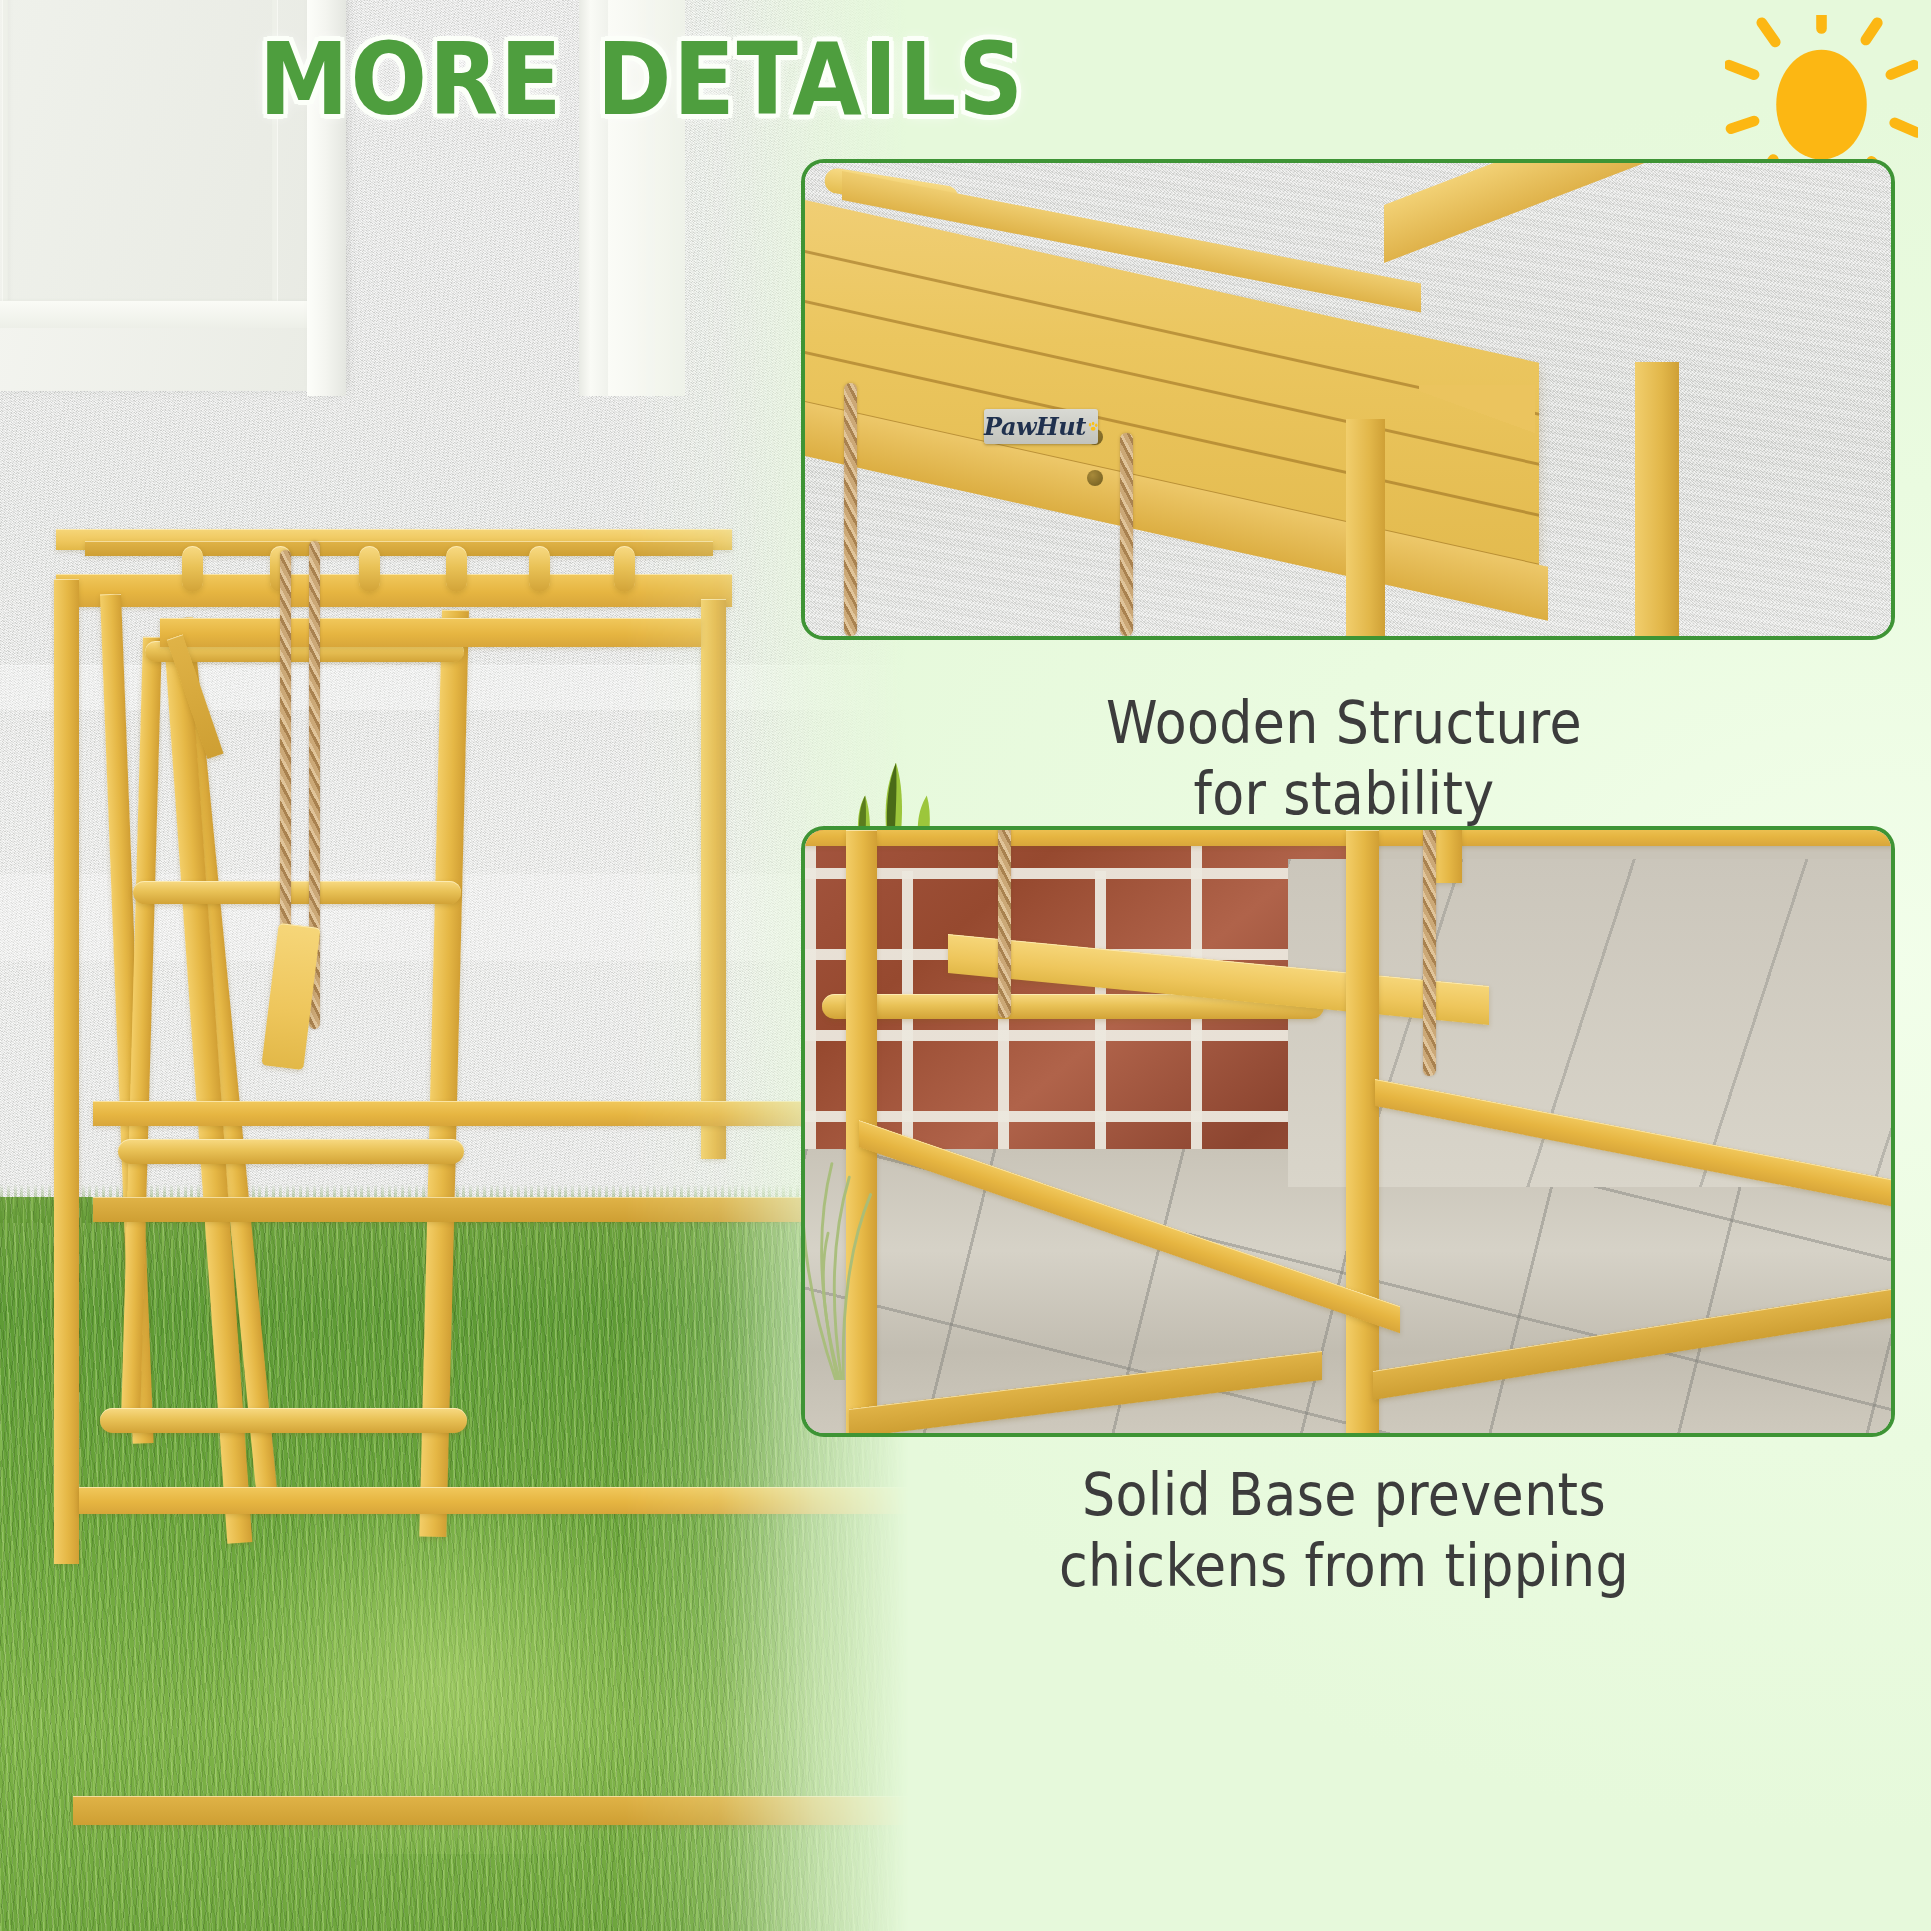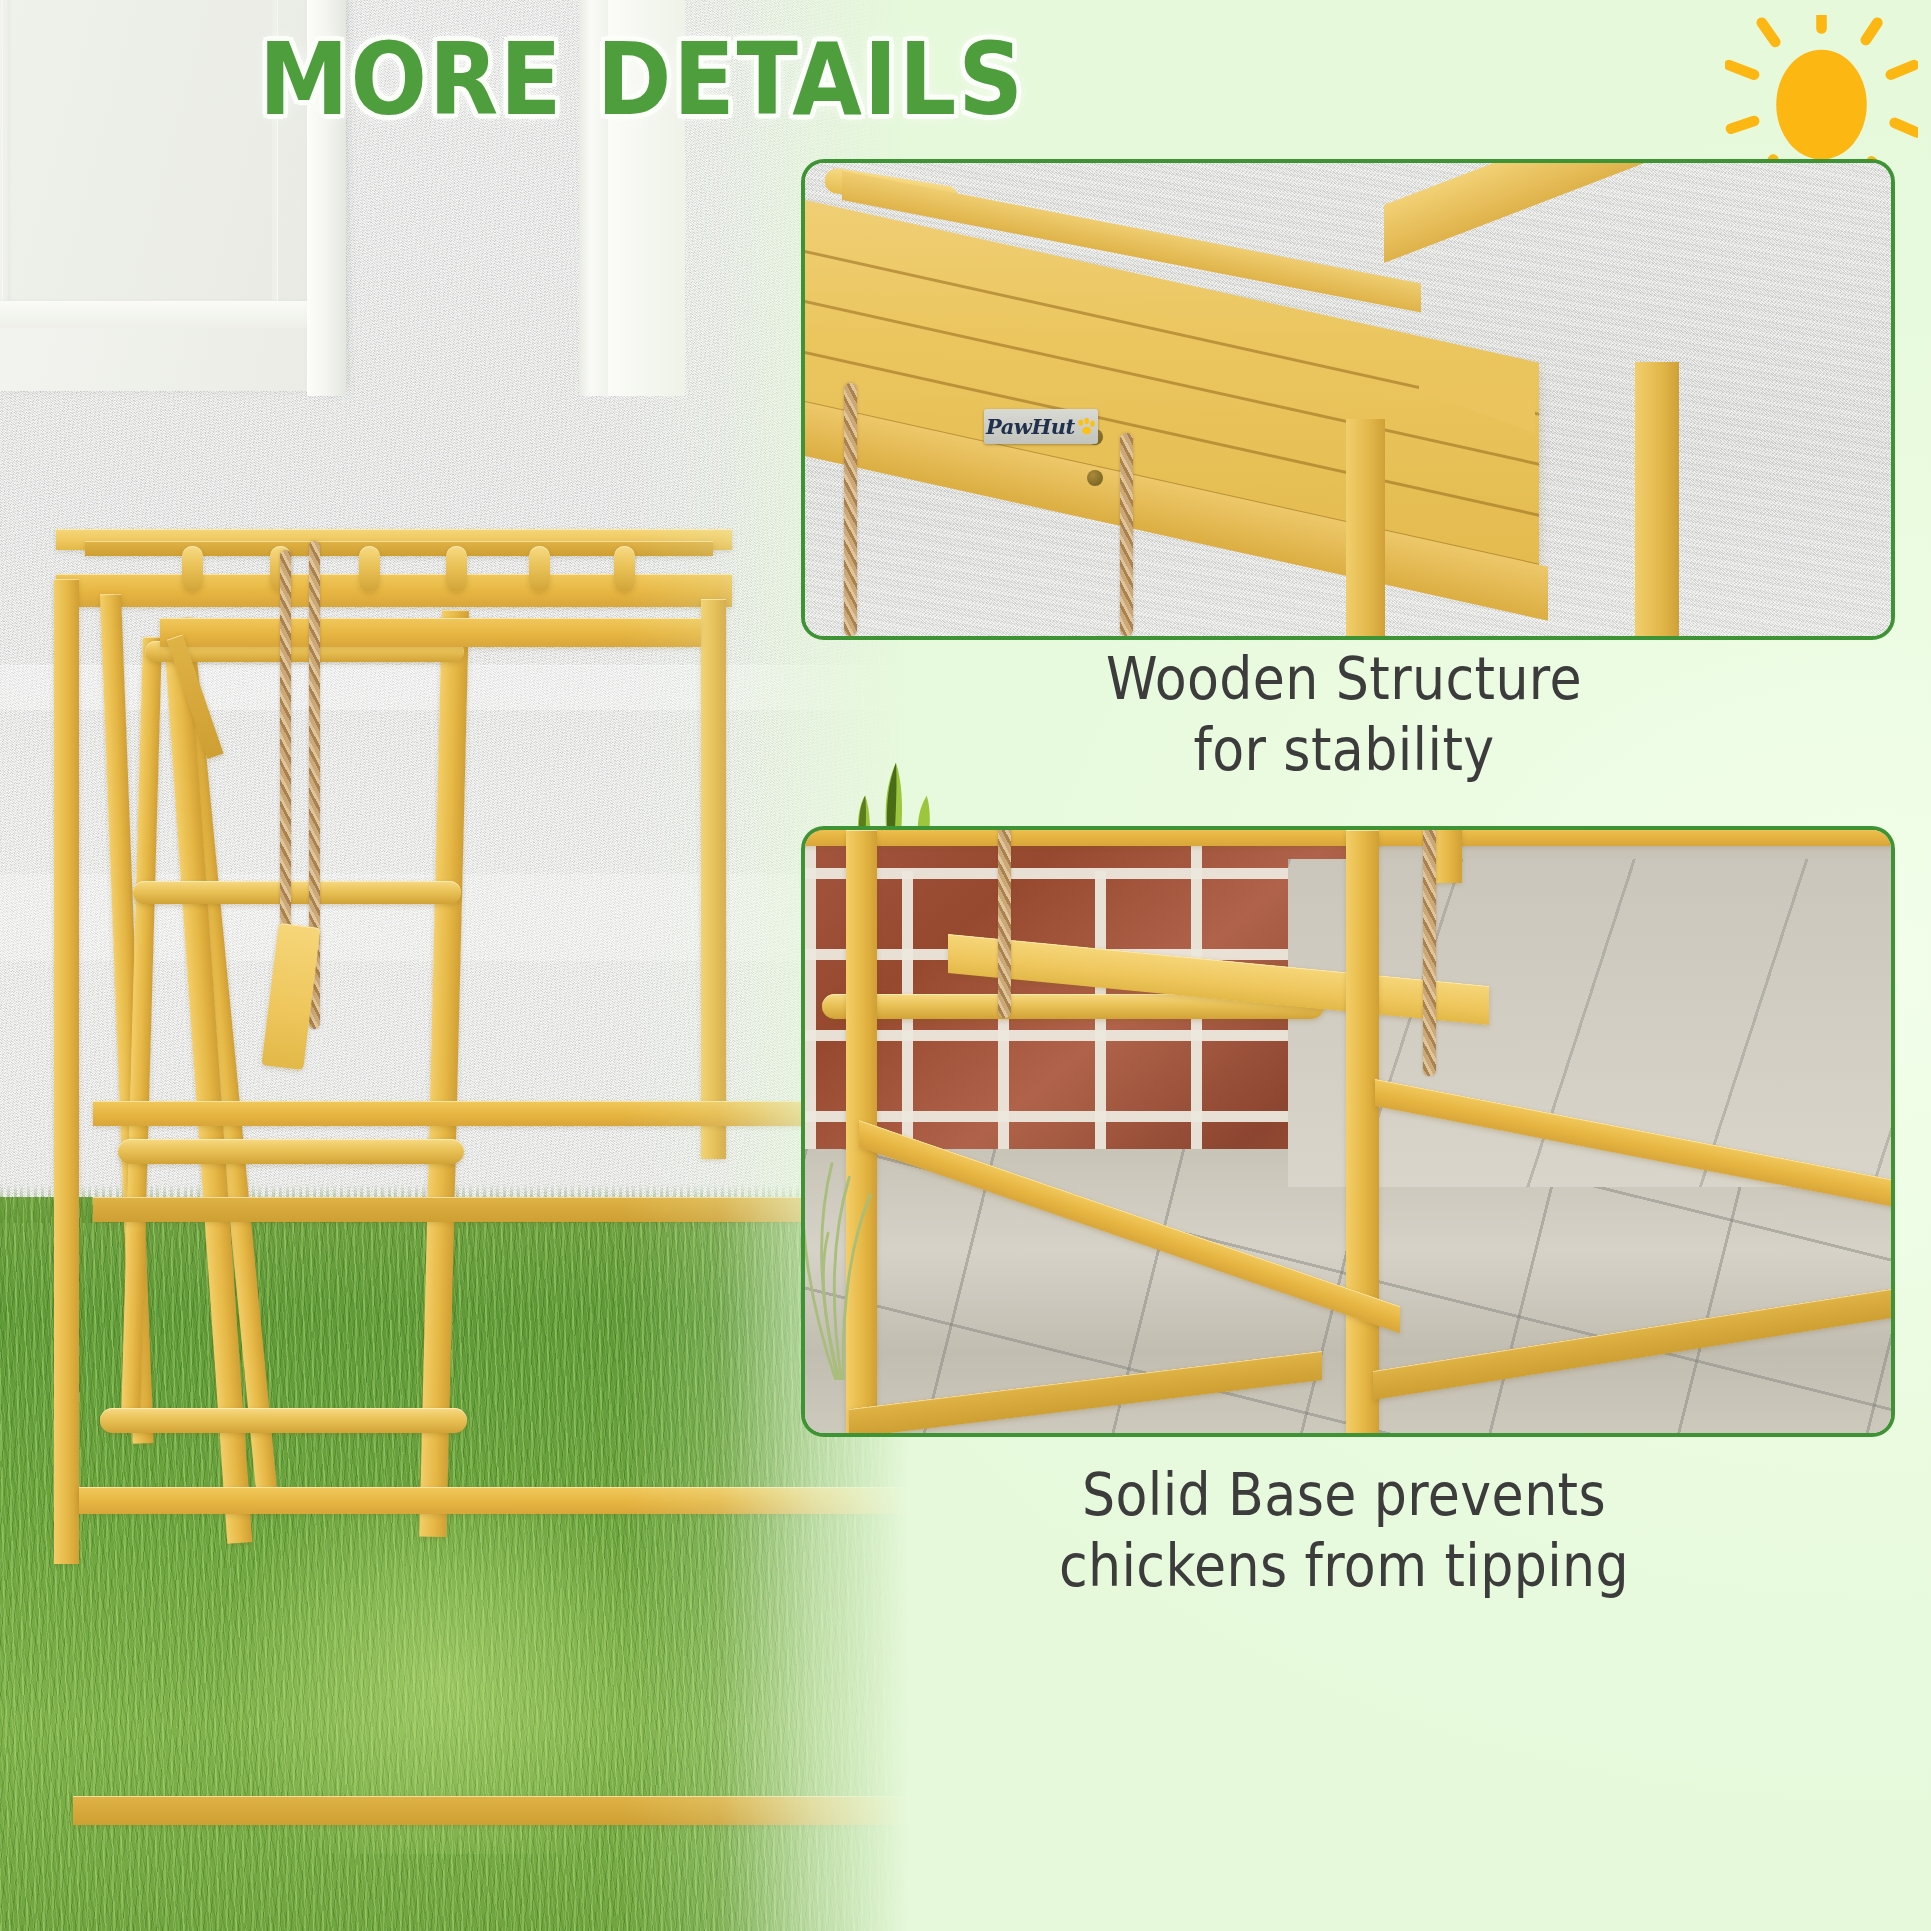--- a/index.html
+++ b/index.html
@@ -95,21 +95,21 @@
 
   
   .card{position:absolute;border:4.8px solid #3E9435;border-radius:23px;overflow:hidden;
         background:#DDD;}
   #card1{left:801px;top:159px;width:1086px;height:473px;}
   #card2{left:801px;top:826px;width:1086px;height:603px;}
 
   .cap{position:absolute;text-align:center;color:#3C3C3C;
        font-family:"DejaVu Sans Condensed","Liberation Sans",sans-serif;
        font-weight:300;font-size:58px;line-height:1.22;letter-spacing:0.4px;}
-  #cap1{left:801px;top:644px;width:1086px;}
+  #cap1{left:801px;top:688px;width:1086px;}
   #cap2{left:801px;top:1460px;width:1086px;}
 
   
   .c1-wall{position:absolute;inset:0;
      background:
        repeating-linear-gradient(41deg, rgba(255,255,255,.50) 0 1px, rgba(150,150,150,.11) 1px 1.9px),
        repeating-linear-gradient(-47deg, rgba(255,255,255,.42) 0 1px, rgba(145,145,145,.10) 1px 2.9px),
        linear-gradient(180deg,#DEDFDC,#D6D8D4 60%,#E1E2DF);}
   .c1-top{position:absolute;left:0;top:37px;width:734px;height:241px;
      background:linear-gradient(168deg,#F0CE74 0%,#EBC65F 35%,#E2B94C 100%);
@@ -255,21 +255,21 @@
     <div style="position:absolute;left:282px;top:266px;width:16.4px;height:16.4px;border-radius:50%;
                 background:radial-gradient(circle at 35% 32%,#A88A3A,#6E5A1E);"></div>
     <div style="position:absolute;left:282px;top:307px;width:16.4px;height:16.4px;border-radius:50%;
                 background:radial-gradient(circle at 35% 32%,#A88A3A,#6E5A1E);"></div>
 
     <div style="position:absolute;left:179px;top:246px;width:114px;height:35px;border-radius:2.9px;
                 background:linear-gradient(180deg,#D9DAD4,#C2C3BC);
                 box-shadow:0 1px 2.9px rgba(90,70,20,.45);
                 display:flex;align-items:center;justify-content:center;gap:1.9px;">
       <span style="font-family:'DejaVu Serif','Liberation Serif',serif;font-style:italic;
-                   font-weight:700;font-size:21px;color:#20314E;letter-spacing:-0.5px;">PawHut</span>
+                   font-weight:700;font-size:24px;color:#20314E;letter-spacing:-0.5px;">PawHut</span>
       <svg width="19.3" height="17.4" viewBox="0 0 20 18" aria-hidden="true">
         <ellipse cx="4" cy="5" rx="2.4" ry="3.4" fill="#FCC117"></ellipse>
         <ellipse cx="10" cy="3" rx="2.4" ry="3.4" fill="#FCC117"></ellipse>
         <ellipse cx="16" cy="6" rx="2.4" ry="3.4" fill="#FCC117"></ellipse>
         <ellipse cx="10" cy="13" rx="4.6" ry="4.0" fill="#FCC117"></ellipse>
       </svg>
     </div>
   </div>
 
   <div class="cap" id="cap1">

